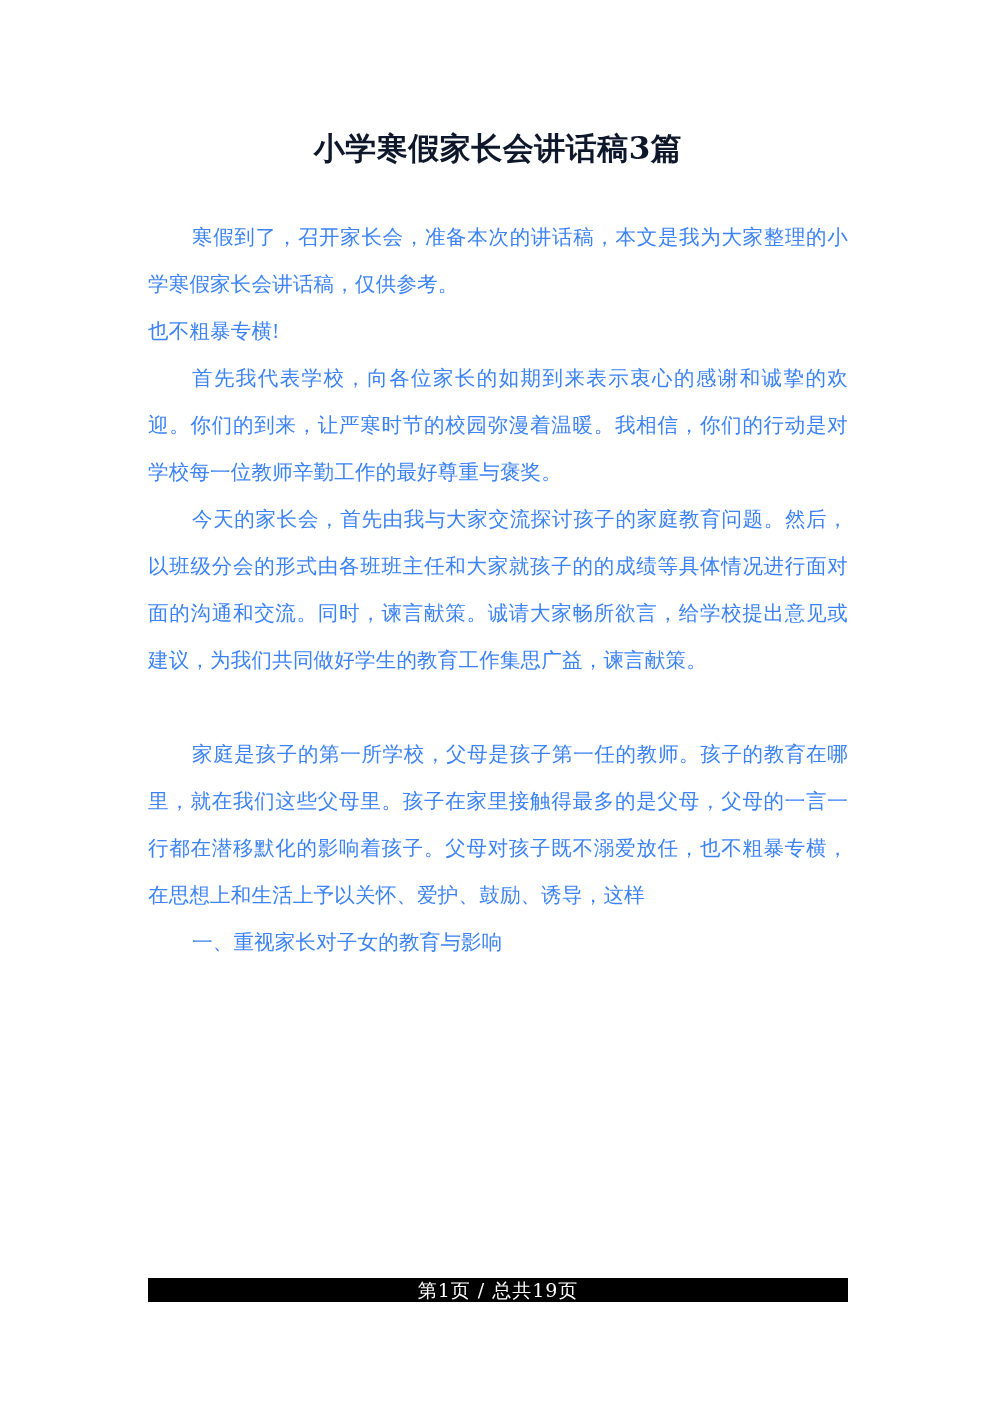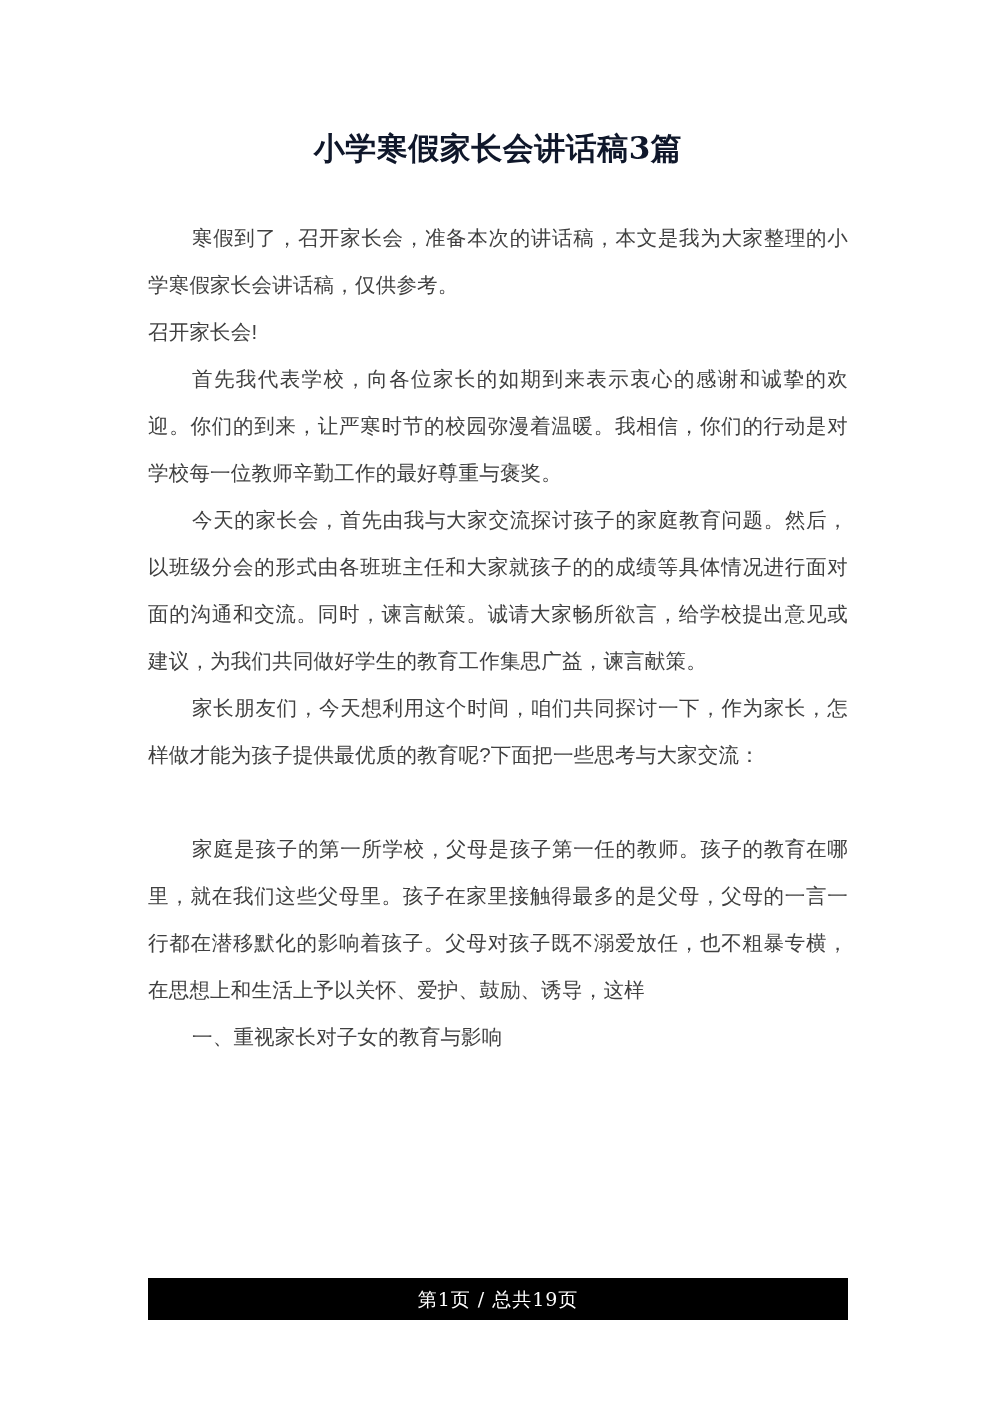--- a/index.html
+++ b/index.html
@@ -43,47 +43,47 @@
 
   .body-col {
     position: absolute;
     left: 148px;
     top: 214px;
     width: 700px;
   }
 
   .para {
     margin: 0;
-    color: #404040;
+    color: #3b82f6;
     font-size: 20.5px;
     line-height: 47px;
     text-align: justify;
     text-justify: inter-character;
     letter-spacing: 0.2px;
-    font-family: Liberation Sans, sans-serif;
+    font-family: Liberation Serif, serif;
   }
 
   .para.indent {
     text-indent: 44px;
   }
 
   .para.noindent {
     text-indent: 0;
   }
 
   .spacer-line {
     height: 47px;
   }
 
   .footer-bar {
     position: absolute;
     left: 148px;
     top: 1278px;
     width: 700px;
-    height: 42px;
+    height: 24px;
     background: #000000;
     display: flex;
     align-items: center;
     justify-content: center;
   }
 
   .footer-text {
     color: #ffffff;
     font-size: 19px;
     line-height: 42px;
@@ -98,27 +98,26 @@
 <div class="page">
 
   <div class="doc-title">小学寒假家长会讲话稿3篇</div>
 
   <div class="body-col">
 
     <p class="para indent">寒假到了，召开家长会，准备本次的讲话稿，本文是我为大家整理的小学寒假家长会讲话稿，仅供参考。</p>
 
 
 
-    <p class="para noindent">召开家长会!</p>
+    <p class="para noindent">也不粗暴专横!</p>
 
     <p class="para indent">首先我代表学校，向各位家长的如期到来表示衷心的感谢和诚挚的欢迎。你们的到来，让严寒时节的校园弥漫着温暖。我相信，你们的行动是对学校每一位教师辛勤工作的最好尊重与褒奖。</p>
 
     <p class="para indent">今天的家长会，首先由我与大家交流探讨孩子的家庭教育问题。然后，以班级分会的形式由各班班主任和大家就孩子的的成绩等具体情况进行面对面的沟通和交流。同时，谏言献策。诚请大家畅所欲言，给学校提出意见或建议，为我们共同做好学生的教育工作集思广益，谏言献策。</p>
 
-    <p class="para indent">家长朋友们，今天想利用这个时间，咱们共同探讨一下，作为家长，怎样做才能为孩子提供最优质的教育呢?下面把一些思考与大家交流：</p>
 
     <div class="spacer-line"></div>
 
     <p class="para indent">家庭是孩子的第一所学校，父母是孩子第一任的教师。孩子的教育在哪里，就在我们这些父母里。孩子在家里接触得最多的是父母，父母的一言一行都在潜移默化的影响着孩子。父母对孩子既不溺爱放任，也不粗暴专横，在思想上和生活上予以关怀、爱护、鼓励、诱导，这样</p>
 
     <p class="para indent">一、重视家长对子女的教育与影响</p>
 
   </div>
 
   <div class="footer-bar">

